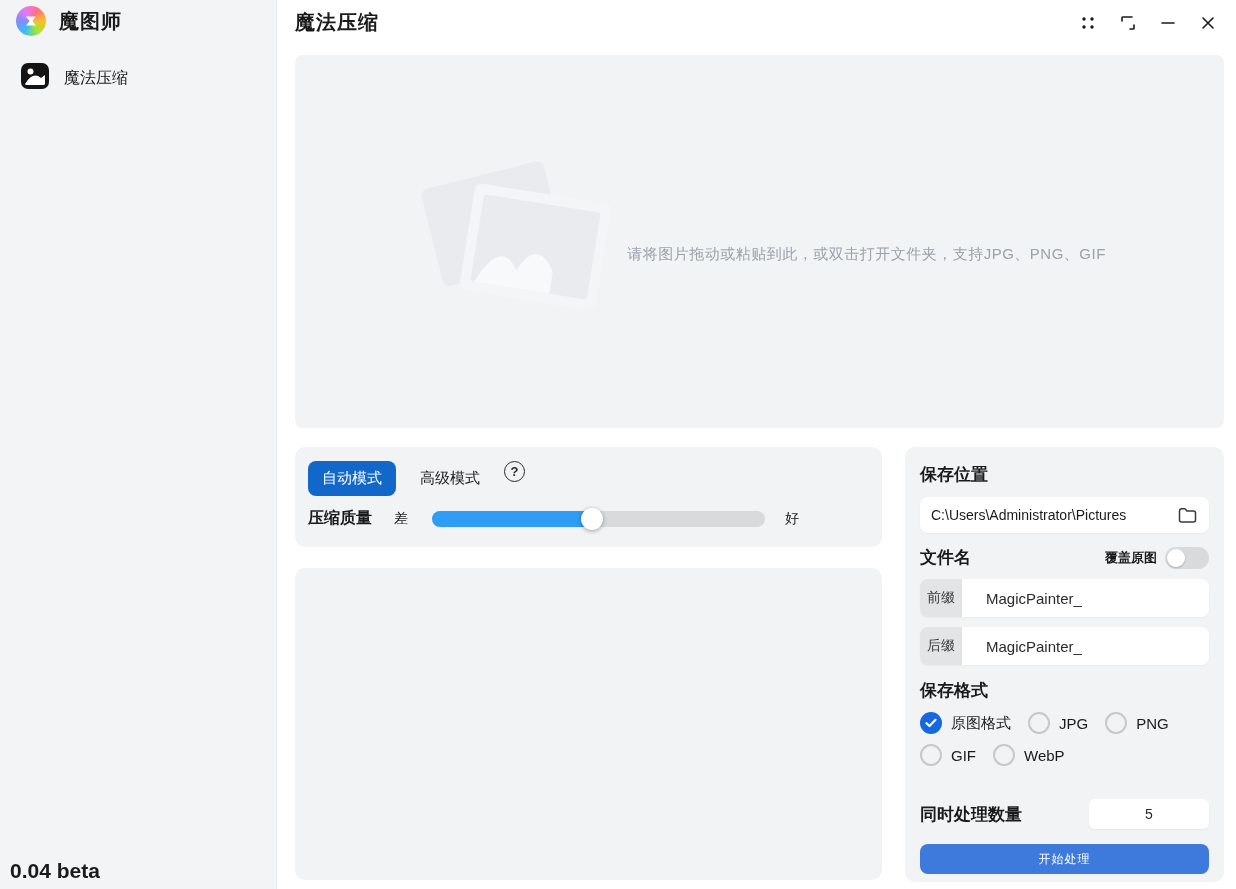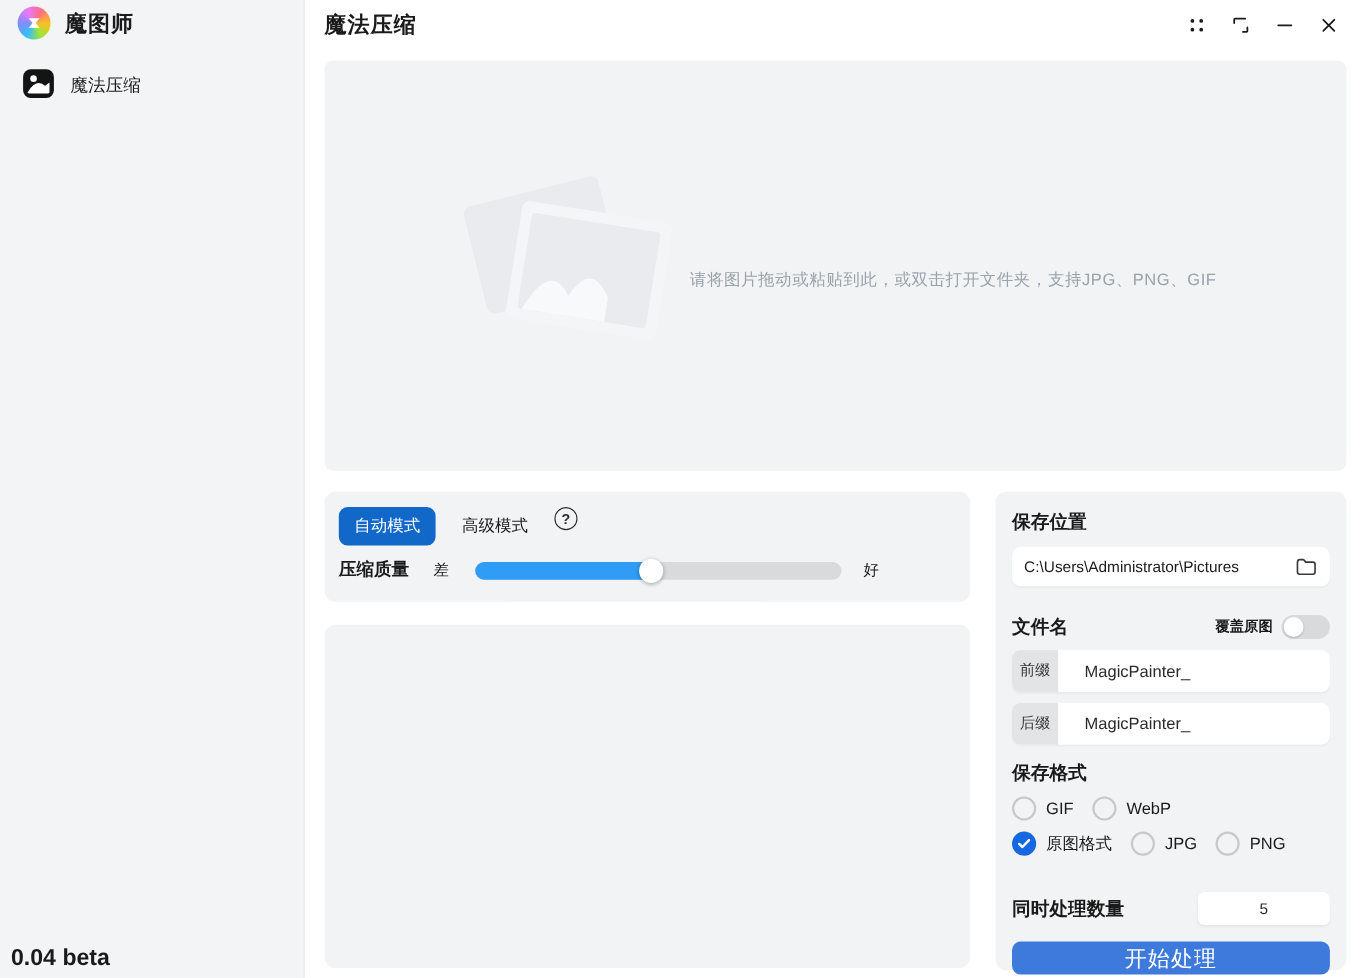--- a/index.html
+++ b/index.html
@@ -83,21 +83,21 @@
     margin-top:11px; height:36px; background:#ffffff; border-radius:8px;
     display:flex; align-items:center; padding:0 11px;
     box-shadow:0 1px 2px rgba(0,0,0,0.04);
   }
   .path-input {
     flex:1; border:none; outline:none; background:transparent;
     font-family:"Liberation Sans","DejaVu Sans",sans-serif; font-size:14px; color:#1a1a1a;
   }
   .folder-btn { width:22px; height:22px; display:flex; align-items:center; justify-content:center; cursor:pointer; }
 
-  .filename-row { margin-top:25px; display:flex; align-items:center; justify-content:space-between; }
+  .filename-row { margin-top:13px; display:flex; align-items:center; justify-content:space-between; }
   .overwrite-wrap { display:flex; align-items:center; gap:8px; }
   .overwrite-label { font-size:13px; font-weight:600; }
   .toggle { width:44px; height:22px; border-radius:11px; background:#d8dadc; position:relative; cursor:pointer; }
   .toggle-knob { position:absolute; left:2px; top:2px; width:18px; height:18px; border-radius:50%; background:#ffffff; box-shadow:0 1px 2px rgba(0,0,0,0.2); }
 
   .affix-row { margin-top:10px; height:38px; display:flex; border-radius:8px; overflow:hidden; box-shadow:0 1px 2px rgba(0,0,0,0.04); }
   .affix-chip {
     width:48px; background:#e2e4e6; display:flex; align-items:center; justify-content:center;
     font-size:14px; color:#3a3a3a;
   }
@@ -116,21 +116,21 @@
   .radio-label { font-size:15px; }
 
   .concurrent-row { margin-top:33px; display:flex; align-items:center; justify-content:space-between;gap:16px; }
   .concurrent-field {
     width:120px; height:30px; background:#ffffff; border-radius:6px; border:none; outline:none;
     text-align:center; font-family:"Liberation Sans","DejaVu Sans",sans-serif; font-size:14px; color:#2a2a2a;
     box-shadow:0 1px 2px rgba(0,0,0,0.05);
   }
   .start-btn {
     margin-top:15px; width:289px; height:30px; border:none; border-radius:8px;
-    background:#3e79dc; color:#ffffff; font-size:20px; letter-spacing:1px;
+    background:#3e79dc; color:#ffffff; font-size:12px; letter-spacing:1px;
     font-family:"Liberation Sans","DejaVu Sans",sans-serif; cursor:pointer;
   }
 </style>
 </head>
 <body>
 
 <div class="window">
 
   <aside class="sidebar">
     <div class="logo-row">
@@ -245,47 +245,47 @@
       <input class="affix-input" type="text" value="MagicPainter_" style="">
     </div>
     <div class="affix-row">
       <span class="affix-chip">后缀</span>
       <input class="affix-input" type="text" value="MagicPainter_" style="">
     </div>
 
     <div class="panel-heading format-heading">保存格式</div>
 
     <div class="radio-row">
-      <div class="radio-opt">
-        <span class="radio-circle"></span>
-        <span class="radio-label">GIF</span>
-      </div>
-      <div class="radio-opt">
-        <span class="radio-circle"></span>
-        <span class="radio-label">WebP</span>
-      </div>
-    </div>
-    <div class="radio-row">
       <div class="radio-opt selected">
         <span class="radio-circle">
           <svg width="12" height="10" viewBox="0 0 12 10" fill="none" stroke="#ffffff" stroke-width="2.2" stroke-linecap="round" stroke-linejoin="round">
               <path d="M1.5 5.2 4.5 8 10.5 1.8"></path>
             </svg>
         </span>
         <span class="radio-label">原图格式</span>
       </div>
       <div class="radio-opt">
         <span class="radio-circle"></span>
         <span class="radio-label">JPG</span>
       </div>
       <div class="radio-opt">
         <span class="radio-circle"></span>
         <span class="radio-label">PNG</span>
       </div>
     </div>
+    <div class="radio-row">
+      <div class="radio-opt">
+        <span class="radio-circle"></span>
+        <span class="radio-label">GIF</span>
+      </div>
+      <div class="radio-opt">
+        <span class="radio-circle"></span>
+        <span class="radio-label">WebP</span>
+      </div>
+    </div>
 
     <div class="concurrent-row">
       <span class="panel-heading">同时处理数量</span>
       <input class="concurrent-field" type="text" value="5" style="">
     </div>
 
     <button class="start-btn">开始处理</button>
   </div>
 
 </div>

